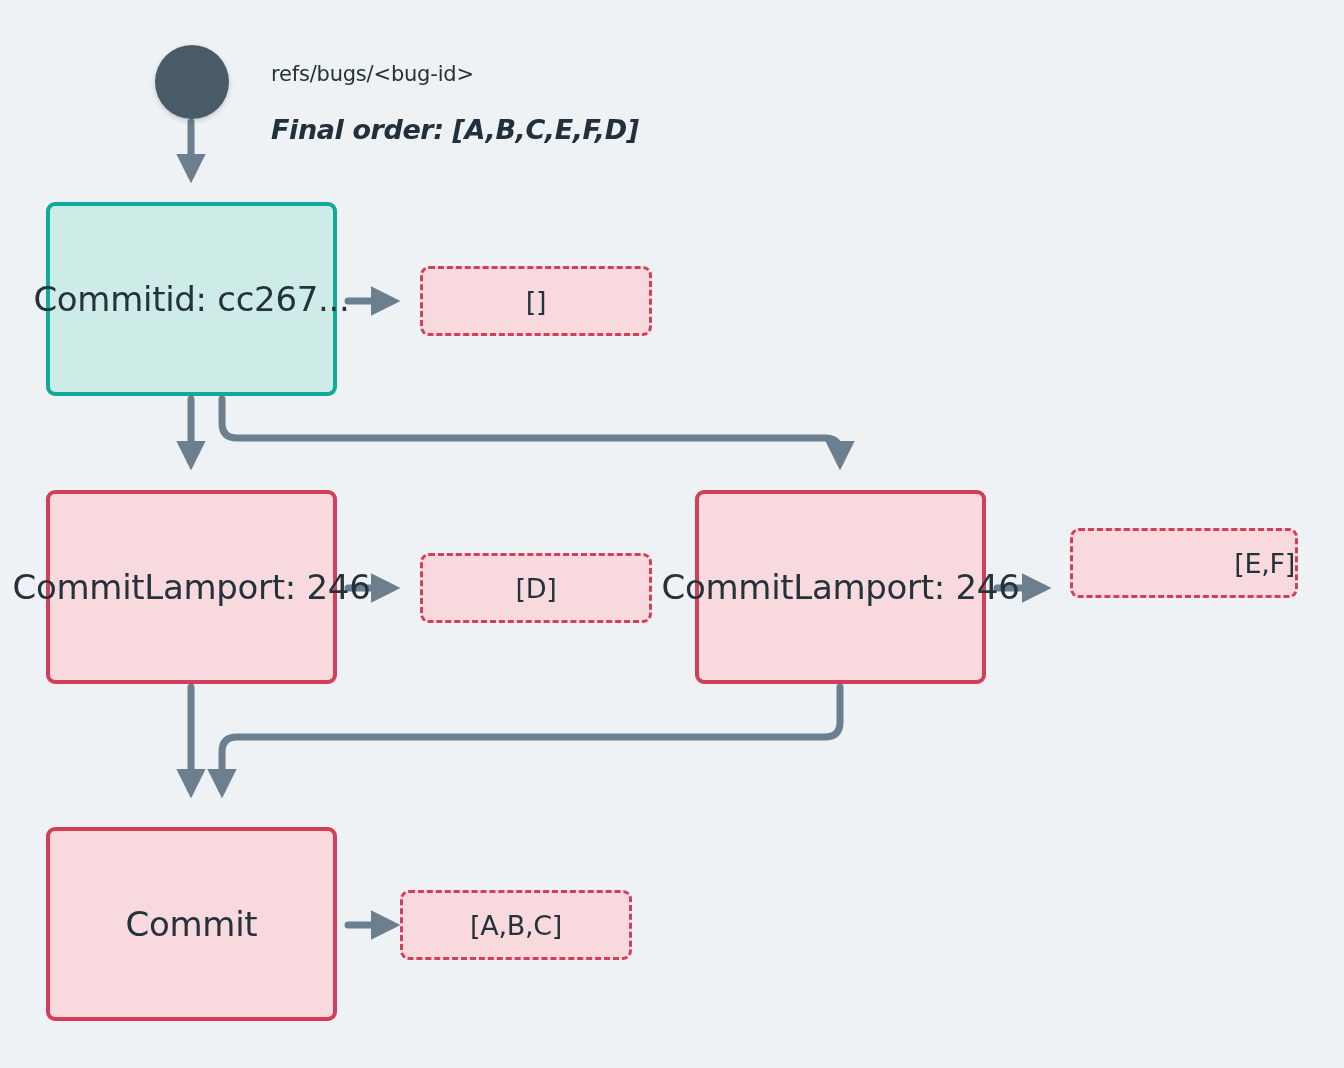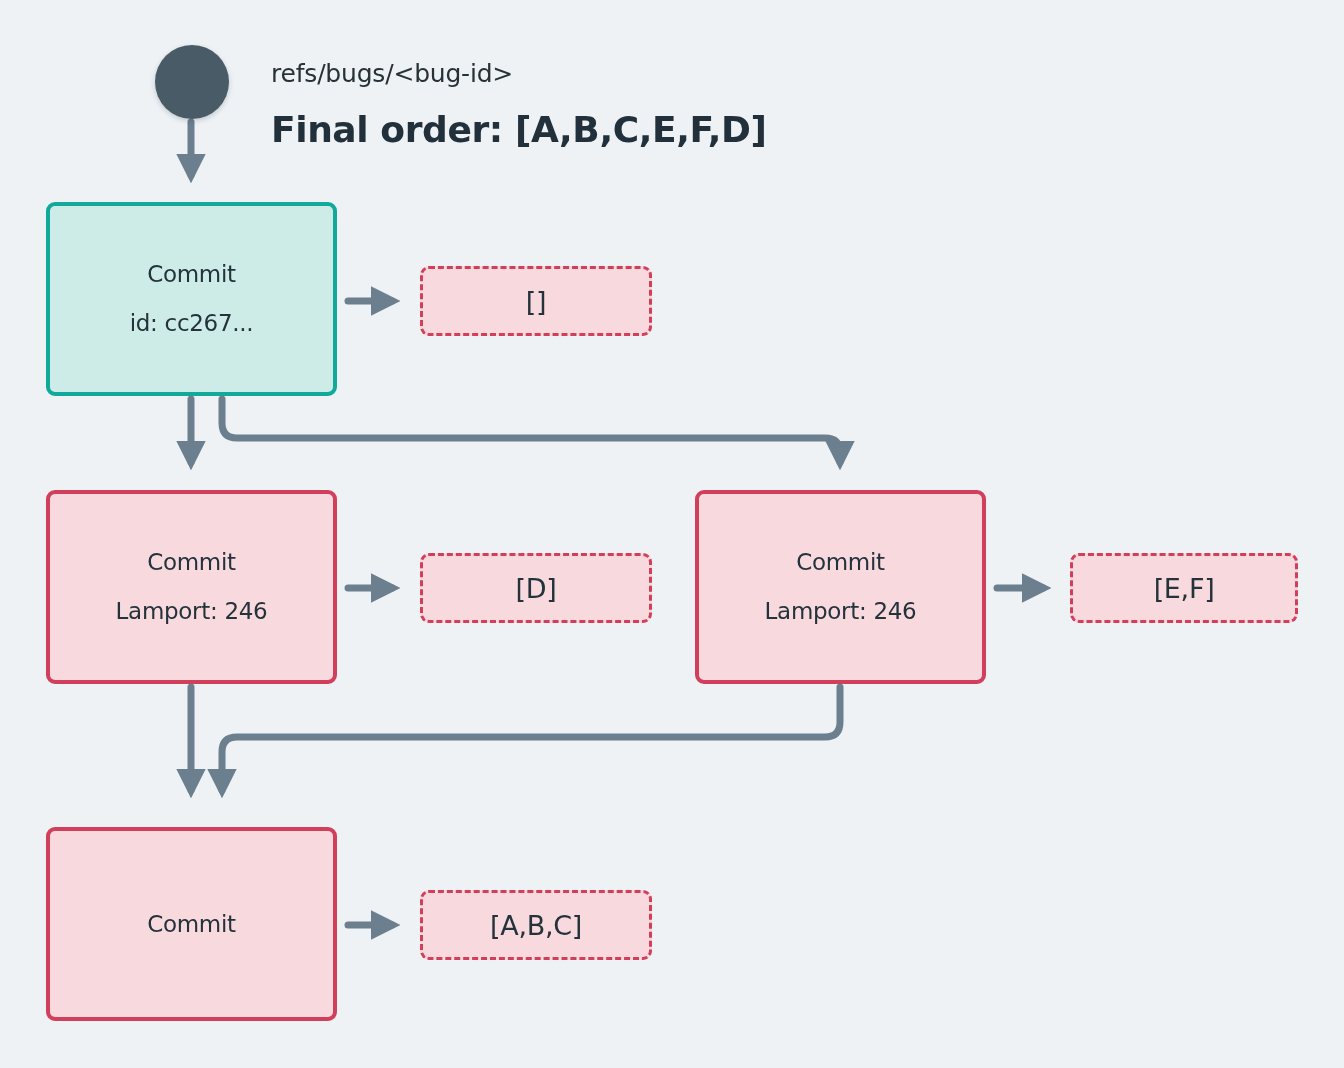--- a/index.html
+++ b/index.html
@@ -37,48 +37,49 @@
     border-radius: 50%;
     background: #4a5b68;
     box-shadow: 0 2px 5px rgba(40,55,70,0.22);
   }
 
   
   .ref-label {
     position: absolute;
     left: 271px;
     top: 56px;
-    font-size: 25px;
+    font-size: 21px;
     color: #263238;
     line-height: 36px;
     white-space: nowrap;
     letter-spacing: -0.2px;
   }
   .order-label {
     position: absolute;
     left: 271px;
     top: 112px;
-    font-size: 36px;
+    font-size: 27px;
     font-weight: bold;
     color: #21303a;
     line-height: 36px;
     white-space: nowrap;
     letter-spacing: -0.4px;
+    font-style: italic;
   }
 
   
   .node {
     position: absolute;
     box-sizing: border-box;
     border-radius: 9px;
     display: flex;
-    flex-direction: column;
+    flex-direction: row;
     align-items: center;
     justify-content: center;
-    font-size: 23px;
+    font-size: 34px;
     color: #24323c;
     line-height: 49px;
     letter-spacing: -0.3px;
   }
   .node.green {
     background: #cdece8;
     border: 4px solid #11a99a;
   }
   .node.red {
     background: #f8dade;
@@ -160,21 +161,21 @@
   </div>
 
   <div class="dashbox" style="left:420px; top:266px; width:232px; height:70px;">
     <span>[]</span>
   </div>
 
   <div class="dashbox" style="left:420px; top:553px; width:232px; height:70px;">
     <span>[D]</span>
   </div>
 
-  <div class="dashbox" style="left:1070px; top:553px; width:228px; height:70px;">
+  <div class="dashbox" style="left:1070px; top:528px; width:228px; height:70px;justify-content:flex-end;">
     <span>[E,F]</span>
   </div>
 
-  <div class="dashbox" style="left:420px; top:890px; width:232px; height:70px;">
+  <div class="dashbox" style="left:400px; top:890px; width:232px; height:70px;">
     <span>[A,B,C]</span>
   </div>
 
 </div>
 
 </body></html>

